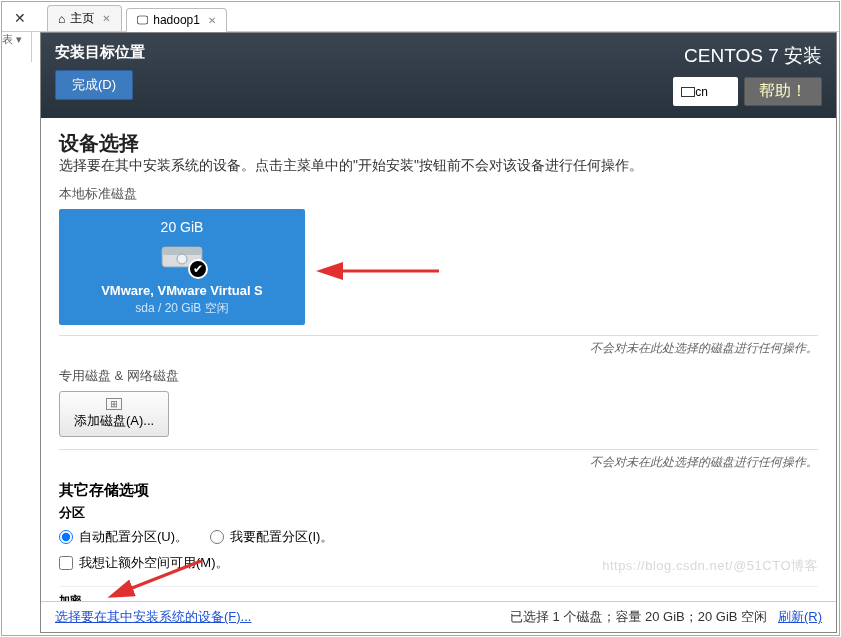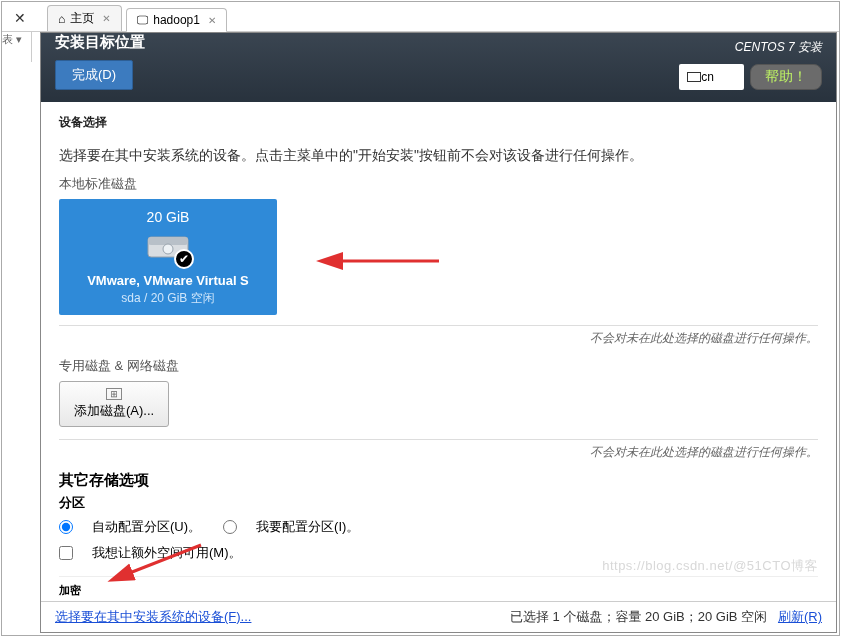--- a/index.html
+++ b/index.html
@@ -11,55 +11,55 @@
 .left-stub { position: absolute; left: 0; top: 30px; width: 30px; height: 30px; border-right: 1px solid #ccc; font-size: 11px; color: #666; }
 
 .tab-bar { height: 30px; background: #fff; display: flex; align-items: flex-end; padding-left: 45px; gap: 4px; border-bottom: 1px solid #ccc; }
 .tab { display: flex; align-items: center; gap: 5px; padding: 4px 10px; border: 1px solid #bbb; border-bottom: none; border-radius: 4px 4px 0 0; font-size: 12px; background: #f5f5f5; cursor: pointer; position: relative; }
 .tab.active { background: #fff; border-bottom: 1px solid #fff; margin-bottom: -1px; }
 .tab .icon { font-size: 12px; }
 .tab .tab-close { font-size: 10px; color: #888; margin-left: 3px; }
 
 .main-area { position: absolute; left: 38px; top: 30px; right: 2px; bottom: 2px; border: 1px solid #888; background: #fff; display: flex; flex-direction: column; }
 
-.header-bar { background: linear-gradient(#3a4551, #28323d); color: #fff; padding: 0 14px 12px 14px; display: flex; justify-content: space-between; align-items: flex-end; }
+.header-bar { background: linear-gradient(#3a4551, #28323d); color: #fff; padding: 10px 14px 12px 14px; display: flex; justify-content: space-between; align-items: flex-start; }
 .header-left { display: flex; flex-direction: column; gap: 8px; align-items: flex-start; }
 .header-title { font-size: 15px; font-weight: bold; }
 .done-btn { background: #3c7bbf; color: #fff; border: 1px solid #2d5f96; padding: 5px 16px; font-size: 13px; border-radius: 2px; cursor: pointer; }
 .header-right { display: flex; flex-direction: column; gap: 8px; align-items: flex-end; }
-.install-label { font-size: 12px; font-style: italic; }
+.install-label { font-size: 19px; }
 .header-right-row { display: flex; gap: 6px; }
 .lang-box { background: #fff; color: #000; padding: 3px 30px 3px 8px; font-size: 12px; display: flex; align-items: center; border-radius: 2px; }
 .kbd-icon { width: 14px; height: 10px; border: 1px solid #333; display: inline-block; }
-.help-btn { background: #6b6b6b; color: #bef264; border: 1px solid #555; padding: 3px 14px; font-size: 14px; border-radius: 8px; cursor: pointer; }
+.help-btn { background: #6b6b6b; color: #fef9c3; border: 1px solid #555; padding: 3px 14px; font-size: 16px; border-radius: 2px; cursor: pointer; }
 
 .content { flex: 1; padding: 12px 18px 0 18px; overflow: hidden; position: relative; }
-.section-h { font-size: 12px; font-weight: bold; color: #222; margin-bottom: 16px; }
+.section-h { font-size: 20px; font-weight: bold; color: #222; margin-bottom: 0; }
 .section-desc { font-size: 14px; color: #333; margin-bottom: 10px; }
 .sub-h { font-size: 13px; font-weight: normal; color: #555; margin-bottom: 6px; }
 
 .disk-row { display: flex; gap: 10px; border-bottom: 1px solid #ddd; padding-bottom: 10px; margin-bottom: 4px; position: relative; }
-.disk-tile { width: 218px; background: #2f8ad8; color: #fff; text-align: center; padding: 10px 6px 8px 6px; border-radius: 2px; cursor: pointer; position: relative; }
+.disk-tile { width: 246px; background: #2f8ad8; color: #fff; text-align: center; padding: 10px 6px 8px 6px; border-radius: 2px; cursor: pointer; position: relative; }
 .disk-size { font-size: 14px; margin-bottom: 6px; }
 .disk-icon-wrap { position: relative; display: inline-block; }
 .disk-svg { width: 44px; height: 30px; }
 .check-badge { position: absolute; right: -4px; bottom: -4px; width: 20px; height: 20px; background: #000; border-radius: 50%; display: flex; align-items: center; justify-content: center; color: #fff; font-size: 12px; border: 2px solid #fff; }
 .disk-name { font-size: 13px; font-weight: bold; margin-top: 8px; }
 .disk-dev { font-size: 12px; color: #cfe6fb; margin-top: 2px; }
 
 .note { text-align: right; font-size: 12px; font-style: italic; color: #666; margin: 4px 0 10px 0; }
 
 .adddisk-row { border-bottom: 1px solid #ddd; padding-bottom: 12px; margin-bottom: 4px; }
 .add-disk-btn { display: inline-flex; flex-direction: column; align-items: center; gap: 2px; border: 1px solid #aaa; background: linear-gradient(#fdfdfd,#e8e8e8); padding: 6px 14px 6px 14px; font-size: 13px; border-radius: 3px; cursor: pointer; }
 .add-disk-btn .plus-ic { width: 16px; height: 12px; border: 1px solid #888; font-size: 9px; line-height: 10px; color: #666; }
 
 .opts-h { font-size: 15px; font-weight: bold; margin-top: 8px; }
 .opts-sub { font-size: 13px; font-weight: bold; margin-top: 4px; }
 .radio-row { display: flex; gap: 22px; align-items: center; margin-top: 6px; font-size: 13px; }
-.radio-row label, .check-row label { display: flex; align-items: center; gap: 19px; cursor: pointer; }
+.radio-row label, .check-row label { display: flex; align-items: center; gap: 6px; cursor: pointer; }
 .check-row { margin-top: 8px; font-size: 13px; }
 .encrypt-row { margin-top: 14px; font-size: 11px; font-weight: bold; border-top: 1px solid #eee; padding-top: 6px; }
 
 .arrow { position: absolute; pointer-events: none; }
 .arrow svg { overflow: visible; }
 
 .bottom-bar { border-top: 1px solid #ccc; padding: 6px 14px; display: flex; justify-content: space-between; align-items: center; font-size: 13px; }
 .link { color: #1a4fd6; text-decoration: underline; cursor: pointer; }
 .status-text { color: #333; }
 

